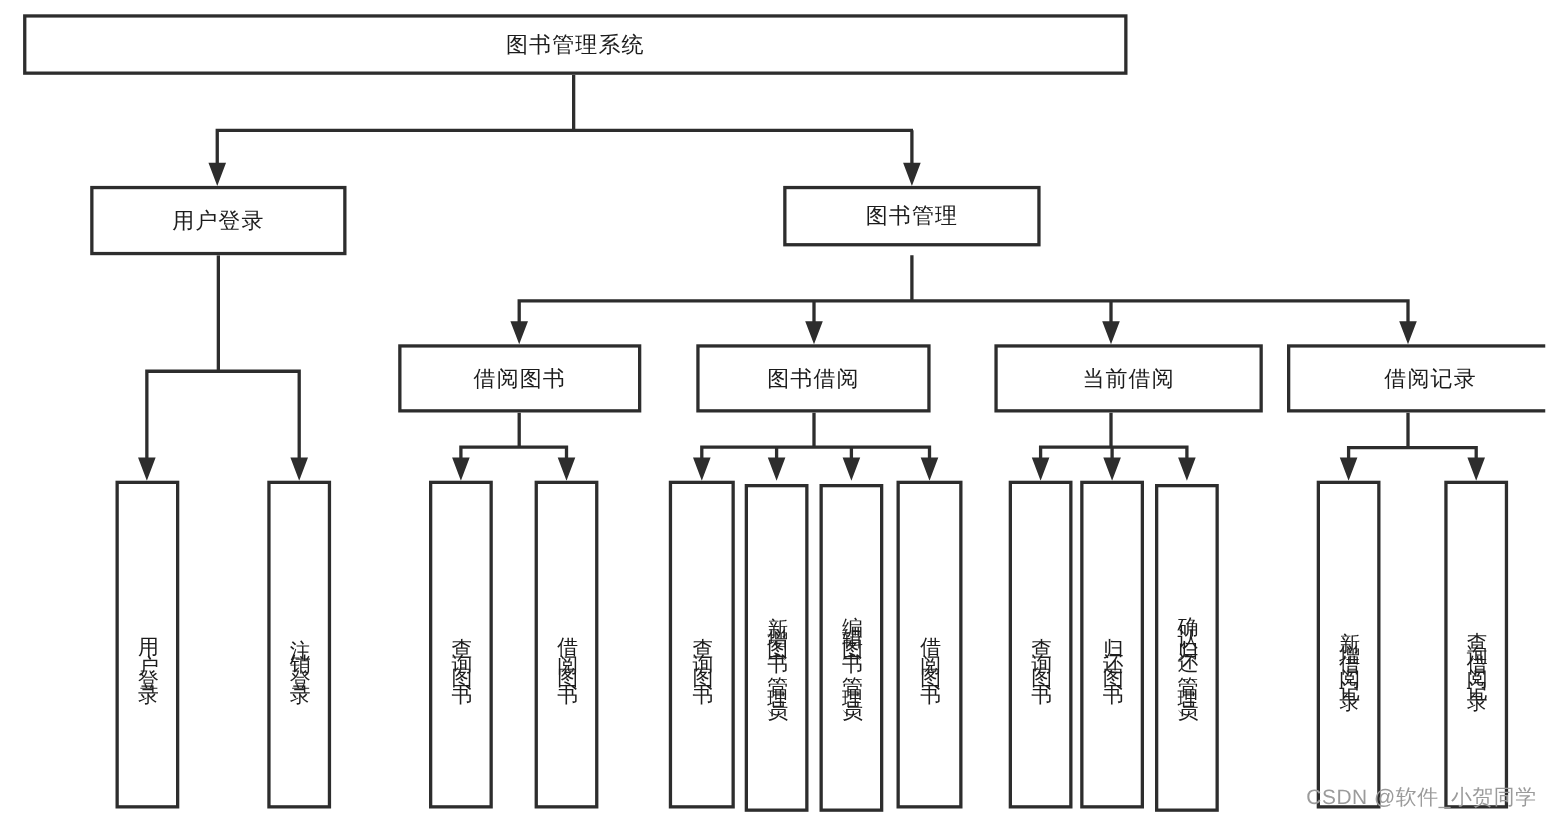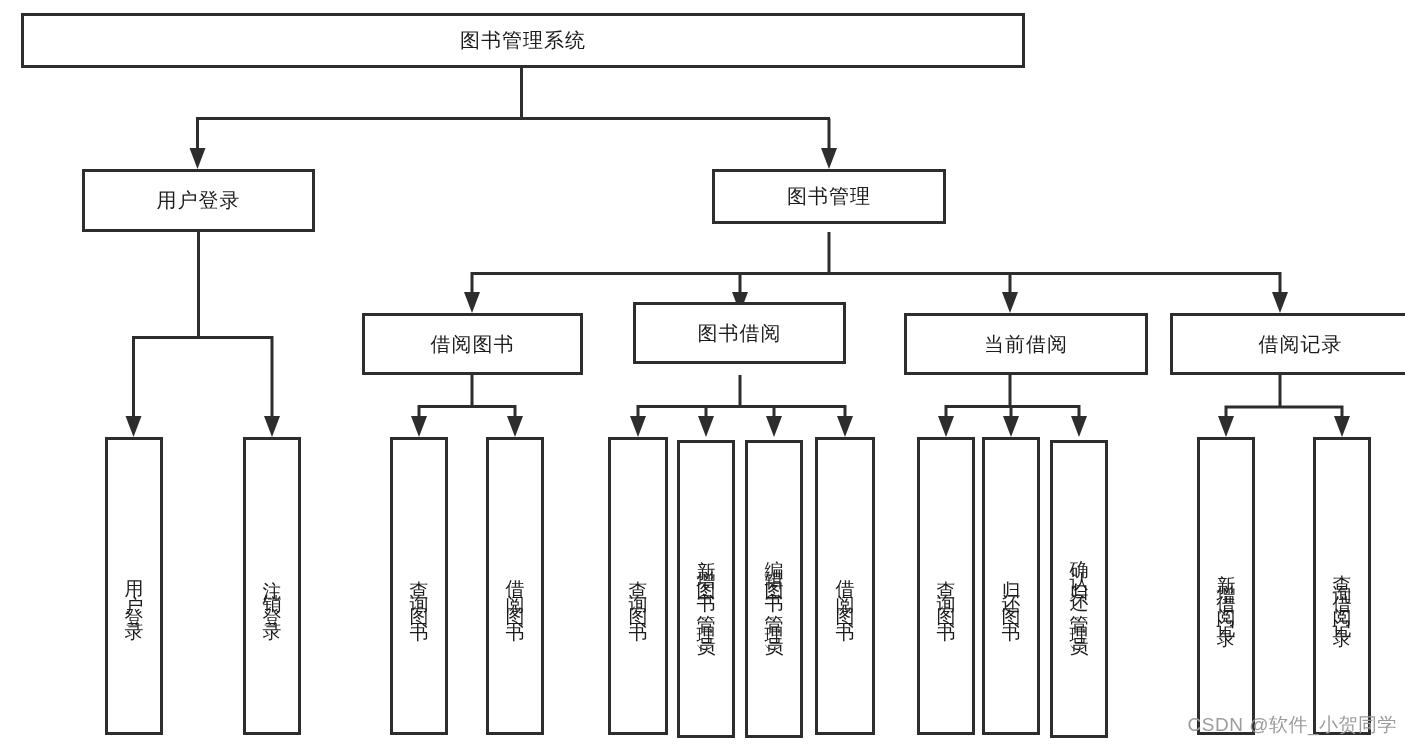--- a/index.html
+++ b/index.html
@@ -119,21 +119,21 @@
   <div class="hbox" style="left:82px;top:169px;width:233px;height:63px">
     <span>用户登录</span>
   </div>
   <div class="hbox" style="left:712px;top:169px;width:234px;height:55px">
     <span>图书管理</span>
   </div>
 
   <div class="hbox" style="left:362px;top:313px;width:221px;height:62px">
     <span>借阅图书</span>
   </div>
-  <div class="hbox" style="left:633px;top:302px;width:213px;height:62px">
+  <div class="hbox" style="left:633px;top:313px;width:213px;height:62px">
     <span>图书借阅</span>
   </div>
   <div class="hbox" style="left:904px;top:313px;width:244px;height:62px">
     <span>当前借阅</span>
   </div>
   <div class="hbox" style="left:1170px;top:313px;width:261px;height:62px">
     <span>借阅记录</span>
   </div>
 
   <div class="vbox" style="left:105px">

